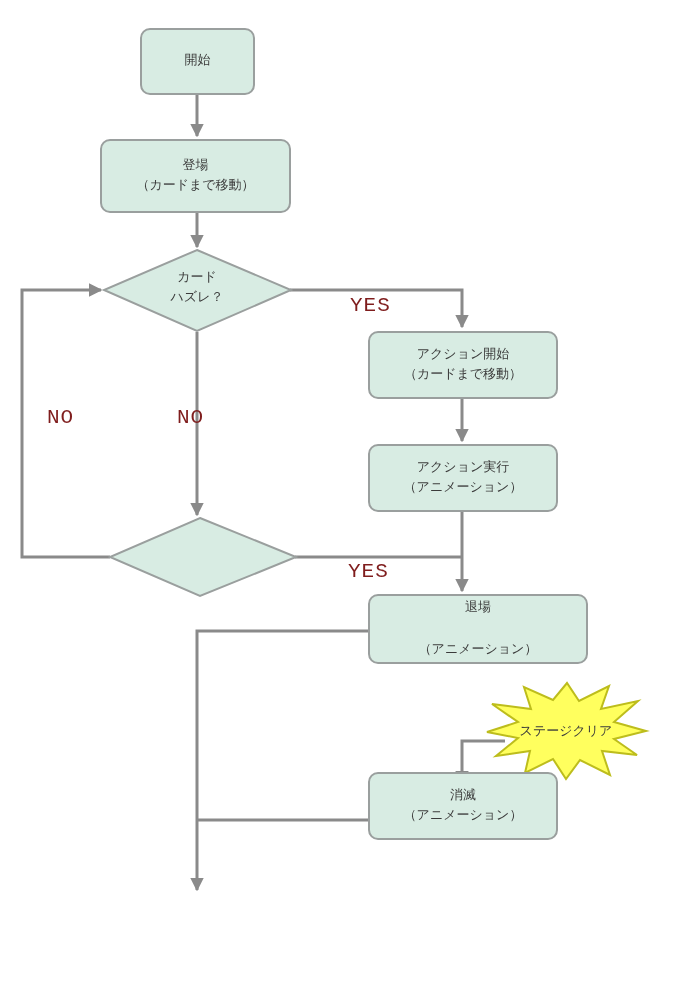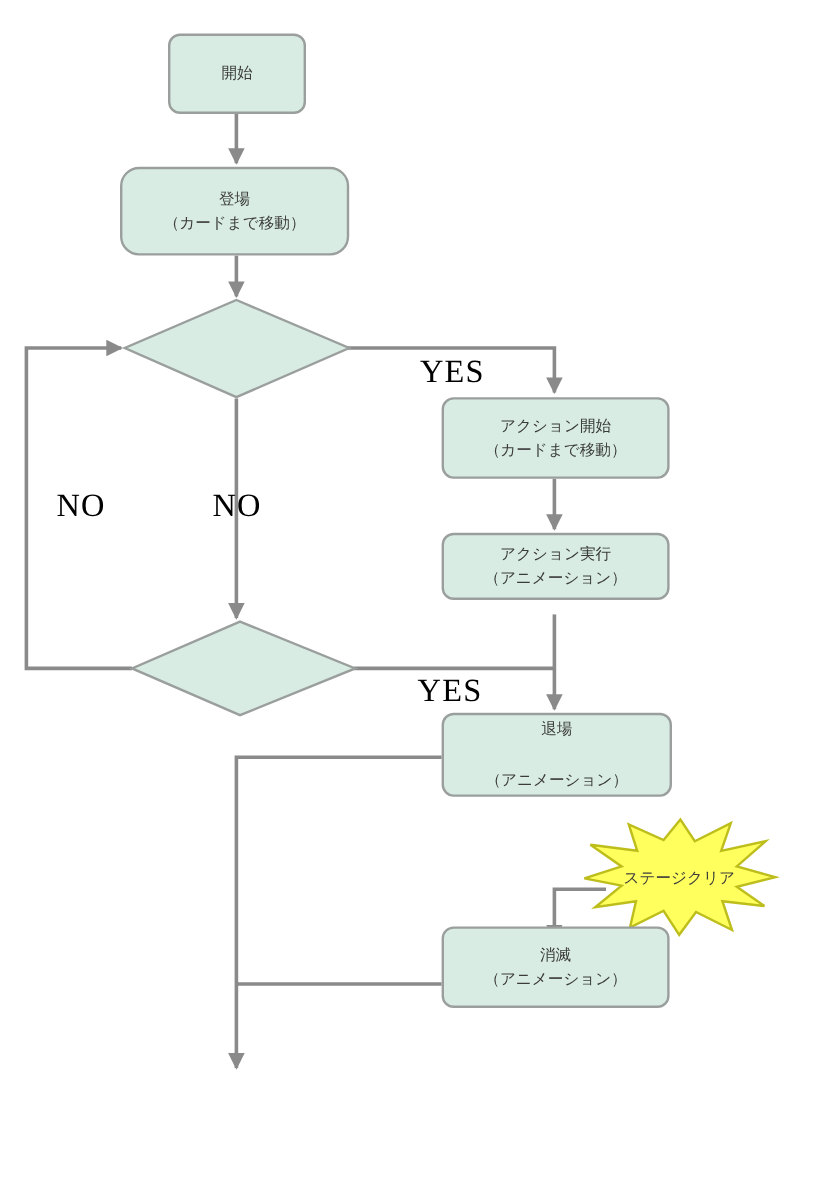--- a/index.html
+++ b/index.html
@@ -5,21 +5,21 @@
   html, body {
     margin: 0;
     padding: 0;
     background: #ffffff;
   }
   .canvas {
     position: relative;
     width: 678px;
     height: 994px;
     background: #ffffff;
-    font-family: Liberation Serif, serif;
+    font-family: Liberation Mono, monospace;
     overflow: hidden;
   }
   .edges {
     position: absolute;
     left: 0; top: 0;
     z-index: 1;
   }
   .node {
     position: absolute;
     z-index: 2;
@@ -44,22 +44,22 @@
     color: #3b3b3b;
     line-height: 1.55;
     display: flex;
     flex-direction: column;
     align-items: center;
     justify-content: center;
   }
   .branch-label {
     position: absolute;
     z-index: 3;
-    font-size: 27px;
-    color: #000000;
+    font-size: 21px;
+    color: #7f1d1d;
     letter-spacing: 1px;
   }
 </style>
 </head>
 <body>
 
 <div class="canvas">
 
   <svg class="edges" width="678" height="994" viewBox="0 0 678 994">
     <defs>
@@ -85,46 +85,50 @@
     <polygon points="197,250 291,290 197,331 104,290" fill="#d8ece3" stroke="#9a9f9e" stroke-width="2"></polygon>
     <polygon points="200,518 296,557 200,596 110,557" fill="#d8ece3" stroke="#9a9f9e" stroke-width="2"></polygon>
 
     <polygon points="646,731 614,722 638,701 601,709 609,686 579,701 567,683 553,700 524,687 531,709 492,704 518,722 487,732 518,738 496,756 530,751 525,773 553,759 566,779 580,760 610,775 602,751 637,755 614,739" fill="#ffff5e" stroke="#bdbd1c" stroke-width="2" stroke-linejoin="miter"></polygon>
   </svg>
 
   <div class="node" style="left:140px; top:28px; width:115px; height:67px;">
     <span>開始</span>
   </div>
 
-  <div class="node" style="left:100px; top:139px; width:191px; height:74px;border-radius:16px;">
+  <div class="node" style="left:100px; top:139px; width:191px; height:74px;">
     <span>登場</span>
     <span>（カードまで移動）</span>
   </div>
 
   <div class="node" style="left:368px; top:331px; width:190px; height:68px;align-items:center;">
     <span>アクション開始</span>
     <span>（カードまで移動）</span>
   </div>
 
-  <div class="node" style="left:368px; top:444px; width:190px; height:56px;">
+  <div class="node" style="left:368px; top:444px; width:190px; height:68px;">
     <span>アクション実行</span>
     <span>（アニメーション）</span>
   </div>
 
-  <div class="node" style="left:368px; top:594px; width:192px; height:70px;gap:21px;">
+  <div class="node" style="left:368px; top:594px; width:220px; height:70px;gap:21px;">
     <span>退場</span>
     <span>（アニメーション）</span>
   </div>
 
   <div class="node" style="left:368px; top:772px; width:190px; height:68px;">
     <span>消滅</span>
     <span>（アニメーション）</span>
   </div>
 
 
+  <div class="overlay-label" style="left:137px; top:268px; width:120px;">
+    <span>カード</span>
+    <span>ハズレ？</span>
+  </div>
 
 
   <div class="overlay-label" style="left:506px; top:722px; width:120px;">
     <span>ステージクリア</span>
   </div>
 
   <div class="branch-label" style="left:350px; top:294px;">YES</div>
   <div class="branch-label" style="left:47px; top:406px;">NO</div>
   <div class="branch-label" style="left:177px; top:406px;">NO</div>
   <div class="branch-label" style="left:348px; top:560px;">YES</div>

